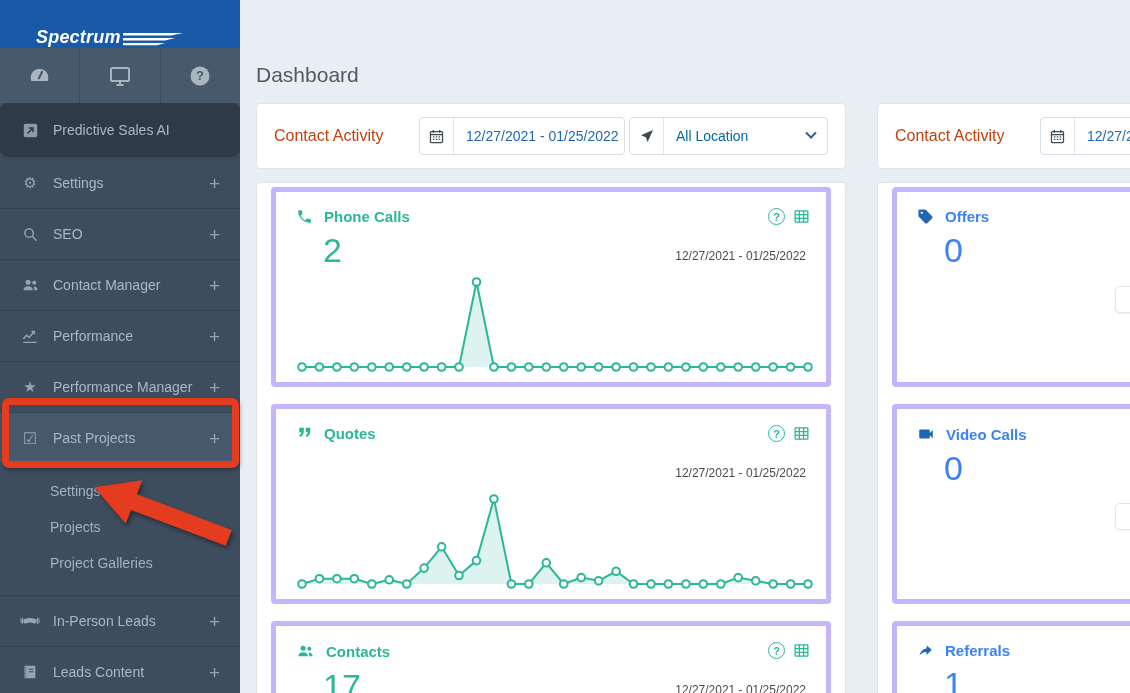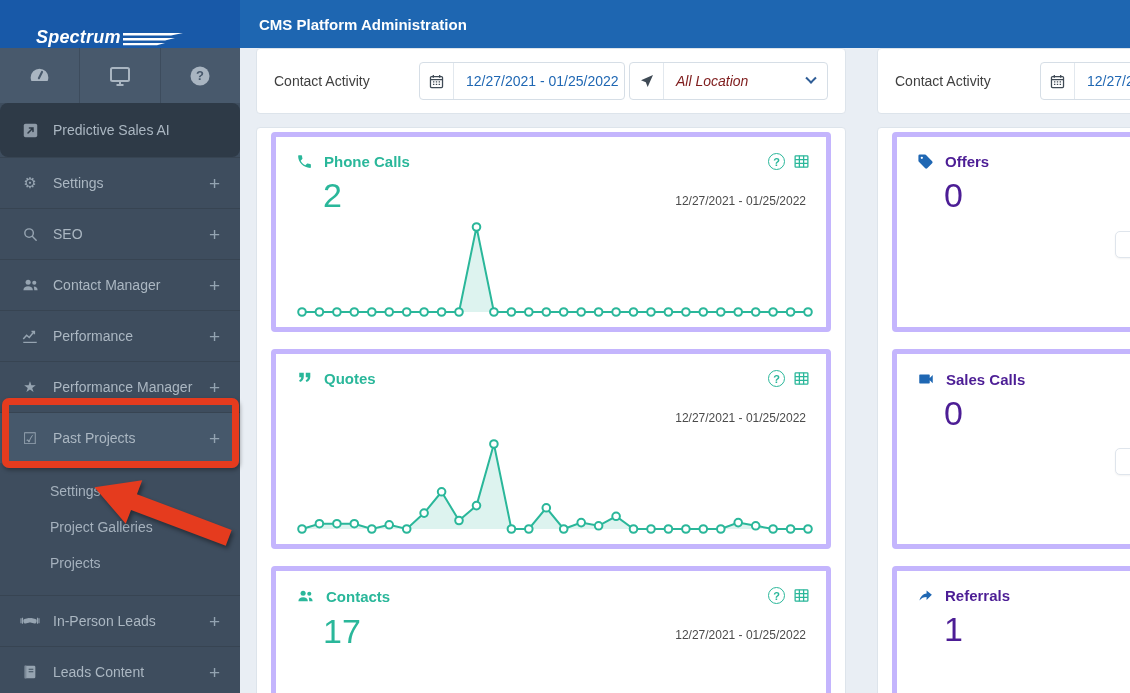--- a/index.html
+++ b/index.html
@@ -28,34 +28,34 @@
   .topbar { position:absolute; left:240px; top:0; width:890px; height:48px; background:#1e66b1; display:flex; align-items:center; padding-left:19px; z-index:1; }
   .topbar-title { color:#fff; font-size:15px; font-weight:600; }
 
   
   .main { position:absolute; left:240px; top:48px; width:890px; height:645px; padding-left:16px; }
   .page-title { font-size:21px; color:#4e5a65; margin:15px 0 16px 0; font-weight:400; }
   .columns { display:flex; gap:31px; align-items:flex-start; }
   .col { width:590px; flex:none; }
 
   .header-card { height:66px; background:#fff; border:1px solid #dde4eb; border-radius:4px; display:flex; align-items:center; padding:0 17px; }
-  .hc-title { font-size:14px; color:#404040; width:145px; flex:none; }
+  .hc-title { font-size:16px; color:#c2410c; width:145px; flex:none; }
   .picker { display:flex; align-items:center; height:38px; border:1px solid #d6dee6; border-radius:4px; background:#fff; }
   .picker .cell-btn { width:34px; height:100%; display:flex; align-items:center; justify-content:center; border-right:1px solid #e2e8ee; cursor:pointer; }
   .date-text { padding:0 12px; font-size:14px; color:#1f67b3; width:170px; cursor:pointer; white-space:nowrap; }
   .loc-select { width:163px; display:flex; align-items:center; justify-content:space-between; padding:0 12px; cursor:pointer; height:100%; }
-  .loc-label { font-size:14px; color:#7f1d1d;font-style:italic; }
+  .loc-label { font-size:14px; color:#0369a1; }
   .chev { width:8px; height:8px; border-right:2px solid #2f5d96; border-bottom:2px solid #2f5d96; transform:rotate(45deg) translate(-2px,-2px); }
 
   .wrapper { margin-top:13px; background:#fff; border:1px solid #dde4eb; border-radius:4px; padding:4px 14px 14px 14px; display:flex; flex-direction:column; gap:17px; height:700px; }
   .metric-card { position:relative; border:5px solid #c4b5fd; border-radius:4px; height:200px; flex:none; background:#fff; padding:16px 20px; }
   .mc-head { display:flex; align-items:center; gap:11px; }
   .mc-title { font-size:15px; font-weight:600; }
   .teal .mc-title, .teal .mc-value { color:#2ab79a; }
-  .blue .mc-title, .blue .mc-value { color:#4c1d95; }
+  .blue .mc-title, .blue .mc-value { color:#3b82f6; }
   .mc-tools { position:absolute; right:16px; top:16px; display:flex; gap:8px; align-items:center; }
   .qmark { width:17px; height:17px; border:1.6px solid #2ab79a; border-radius:50%; color:#2ab79a; font-size:11px; font-weight:bold; display:flex; align-items:center; justify-content:center; cursor:pointer; }
   .mc-value { font-size:34px; margin:7px 0 0 27px; line-height:1.1; }
   .mc-date { position:absolute; right:20px; top:57px; font-size:12px; color:#4b4b4b; }
   .sparkline { position:absolute; left:20px; right:20px; bottom:8px; height:100px; }
   .ghost-btn { position:absolute; left:218px; top:94px; width:52px; height:27px; background:#fff; border:1px solid #dfe5ec; border-radius:5px; box-shadow:0 1px 2px rgba(0,0,0,.05); }
 
   
   .ann-rect { position:absolute; left:2px; top:398px; width:237px; height:70px; border:7px solid #e53b1e; border-radius:7px; box-shadow:1px 2px 4px rgba(0,0,0,.35); z-index:10; pointer-events:none; }
   .ann-arrow { position:absolute; left:86px; top:472px; z-index:10; pointer-events:none; filter:drop-shadow(2px 3px 2px rgba(0,0,0,.4)); }
@@ -156,22 +156,22 @@
     </div>
 
     <div class="nav-item active">
       <span class="nicon glyph-icon" style="font-size:16px">☑</span>
       <span class="nlabel">Past Projects</span>
       <span class="plus">+</span>
     </div>
 
     <div class="submenu">
       <div class="submenu-item">Settings</div>
+      <div class="submenu-item">Projects</div>
       <div class="submenu-item">Project Galleries</div>
-      <div class="submenu-item">Projects</div>
     </div>
 
     <div class="nav-item">
       <span class="nicon">
         <svg width="20" height="20" viewBox="0 0 24 24" fill="#96a4b1">
           <rect x="4" y="9" width="9" height="5.5" rx="2" transform="rotate(-12 8.5 11.7)"></rect>
           <rect x="11" y="9" width="9" height="5.5" rx="2" transform="rotate(12 15.5 11.7)"></rect>
           <path d="M1.2 8.8v6M3 8.2v7.2M21 8.2v7.2M22.8 8.8v6" stroke="#96a4b1" stroke-width="1.3" fill="none"></path>
         </svg>
       </span>
@@ -185,25 +185,23 @@
           <path d="M4 2.5h14a2 2 0 0 1 2 2v15a2 2 0 0 1-2 2H4z" fill="#96a4b1"></path>
           <rect x="4" y="2.5" width="2.6" height="19" fill="#7c8a98"></rect>
           <path d="M10 8h7M10 11.5h7" stroke="#3e4d5e" stroke-width="1.6"></path>
         </svg>
       </span>
       <span class="nlabel">Leads Content</span>
       <span class="plus">+</span>
     </div>
   </aside>
 
-  <header class="topbar">
-    <span class="topbar-title">CMS Platform Administration</span>
-  </header>
 
   <main class="main">
+    <h1 class="page-title">Dashboard</h1>
 
     <div class="columns">
 
       <section class="col">
         <div class="header-card">
           <span class="hc-title">Contact Activity</span>
           <div class="picker">
             <span class="cell-btn">
               <svg width="17" height="17" viewBox="0 0 24 24">
                 <rect x="3.5" y="5" width="17" height="15.5" rx="1.5" fill="none" stroke="#3f4a55" stroke-width="1.8"></rect>
@@ -382,21 +380,21 @@
             </div>
             <div class="mc-value">0</div>
             <div class="ghost-btn"></div>
           </div>
 
           <div class="metric-card blue">
             <div class="mc-head">
               <svg width="18" height="18" viewBox="0 0 24 24" fill="#1f67b3">
                 <path d="M17 10.5V7a1 1 0 0 0-1-1H4a1 1 0 0 0-1 1v10a1 1 0 0 0 1 1h12a1 1 0 0 0 1-1v-3.5l4 4v-11z"></path>
               </svg>
-              <span class="mc-title">Sales Calls</span>
+              <span class="mc-title">Video Calls</span>
             </div>
             <div class="mc-value">0</div>
             <div class="ghost-btn"></div>
           </div>
 
           <div class="metric-card blue">
             <div class="mc-head">
               <svg width="17" height="17" viewBox="0 0 24 24" fill="#1f67b3">
                 <path d="M13.5 5v4.2C7.8 10 4.5 14.3 3.5 19.2c2.6-3.4 6-5 10-5v4.3L21 11z"></path>
               </svg>

